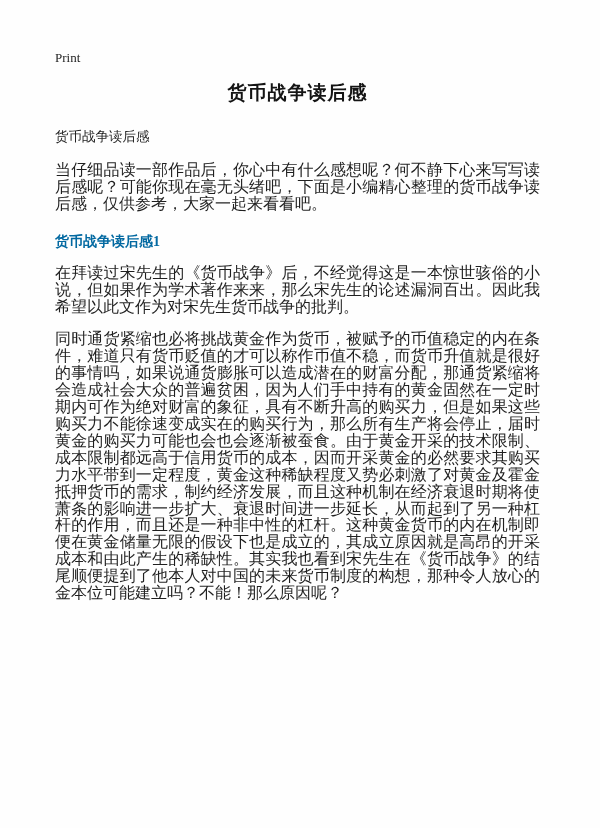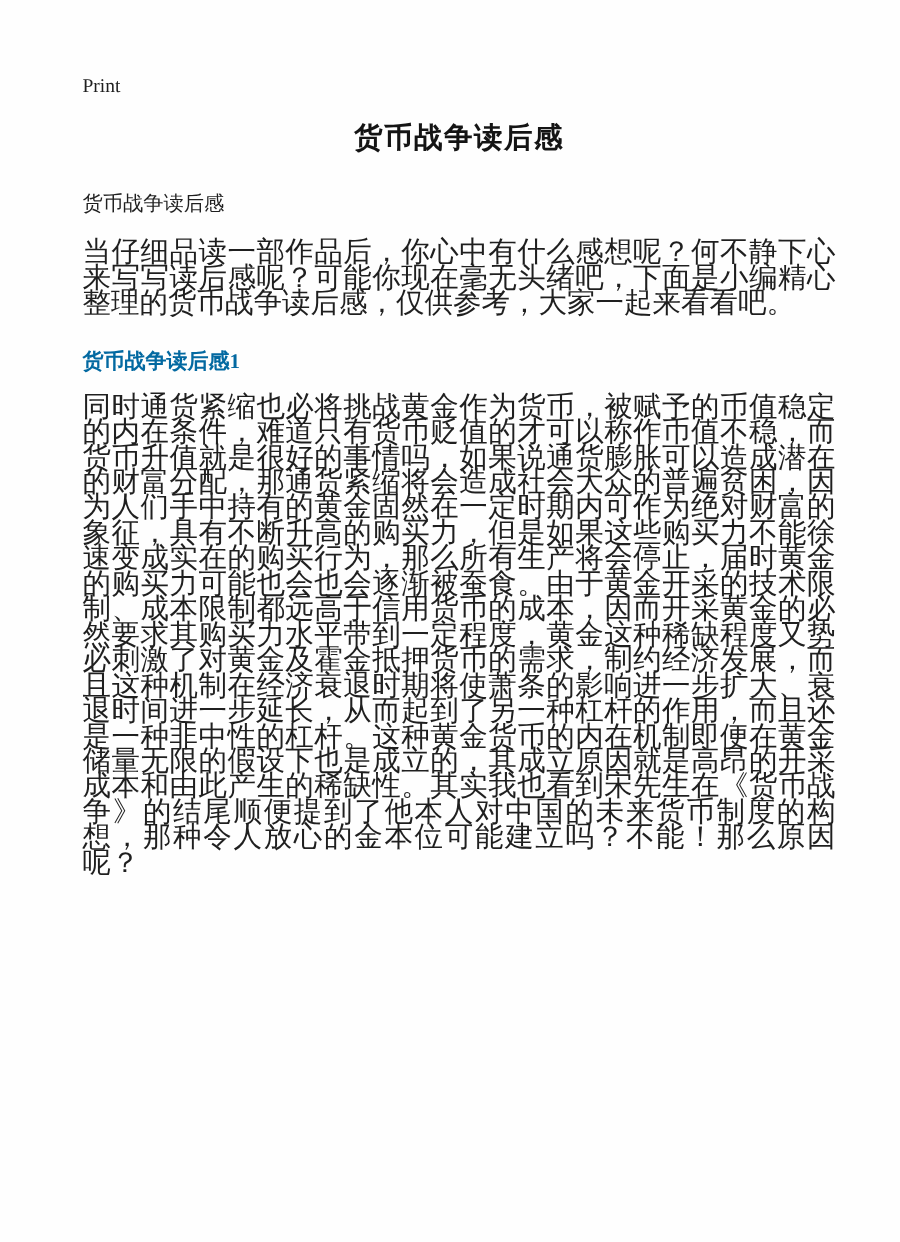--- a/index.html
+++ b/index.html
@@ -8,21 +8,21 @@
     width: 600px;
     height: 828px;
     font-family: "Liberation Serif", "DejaVu Serif", serif;
     color: #1f1f1f;
     overflow: hidden;
   }
   .page {
     width: 600px;
     height: 828px;
     background: #fefefe;
-    padding: 48px 43px 20px 55px;
+    padding: 48px 60px 20px 55px;
   }
   .print-link {
     font-size: 13px;
     color: #1f1f1f;
     display: inline-block;
     margin-bottom: 14px;
     background: none;
     border: none;
     font-family: "Liberation Serif", "DejaVu Serif", serif;
     cursor: pointer;
@@ -34,21 +34,21 @@
     font-weight: bold;
     color: #141414;
     margin-bottom: 22px;
     letter-spacing: 1px;
   }
   .doc-subtitle {
     font-size: 13.5px;
     margin-bottom: 16px;
   }
   .para {
-    font-size: 19px;
+    font-size: 16px;
     line-height: 16.9px;
     text-align: justify;
     margin-bottom: 16px;
     word-break: break-all;
   }
   .section-heading {
     font-size: 14px;
     font-weight: bold;
     color: #0369a1;
     margin: 20px 0 14px 0;
@@ -62,18 +62,19 @@
   <button class="print-link">Print</button>
 
   <h1 class="doc-title">货币战争读后感</h1>
 
   <div class="doc-subtitle">货币战争读后感</div>
 
   <p class="para">当仔细品读一部作品后，你心中有什么感想呢？何不静下心来写写读后感呢？可能你现在毫无头绪吧，下面是小编精心整理的货币战争读后感，仅供参考，大家一起来看看吧。</p>
 
   <h2 class="section-heading">货币战争读后感1</h2>
 
+  <p class="para">在拜读过宋先生的《货币战争》后，不经觉得这是一本惊世骇俗的小说，但如果作为学术著作来来，那么宋先生的论述漏洞百出。因此我希望以此文作为对宋先生货币战争的批判。</p>
 
 
 
   <p class="para">同时通货紧缩也必将挑战黄金作为货币，被赋予的币值稳定的内在条件，难道只有货币贬值的才可以称作币值不稳，而货币升值就是很好的事情吗，如果说通货膨胀可以造成潜在的财富分配，那通货紧缩将会造成社会大众的普遍贫困，因为人们手中持有的黄金固然在一定时期内可作为绝对财富的象征，具有不断升高的购买力，但是如果这些购买力不能徐速变成实在的购买行为，那么所有生产将会停止，届时黄金的购买力可能也会也会逐渐被蚕食。由于黄金开采的技术限制、成本限制都远高于信用货币的成本，因而开采黄金的必然要求其购买力水平带到一定程度，黄金这种稀缺程度又势必刺激了对黄金及霍金抵押货币的需求，制约经济发展，而且这种机制在经济衰退时期将使萧条的影响进一步扩大、衰退时间进一步延长，从而起到了另一种杠杆的作用，而且还是一种非中性的杠杆。这种黄金货币的内在机制即便在黄金储量无限的假设下也是成立的，其成立原因就是高昂的开采成本和由此产生的稀缺性。其实我也看到宋先生在《货币战争》的结尾顺便提到了他本人对中国的未来货币制度的构想，那种令人放心的金本位可能建立吗？不能！那么原因呢？</p>
 
 </div>
 
 </body></html>

